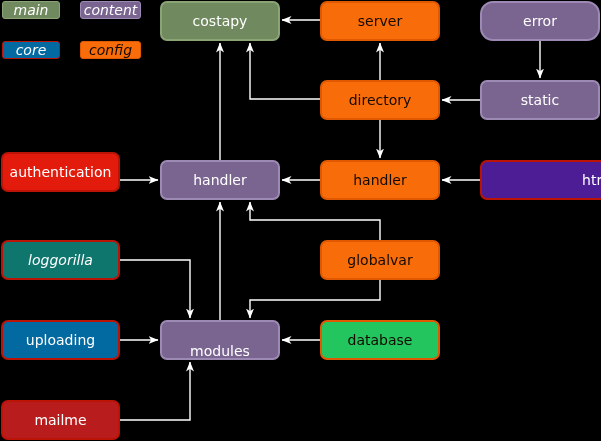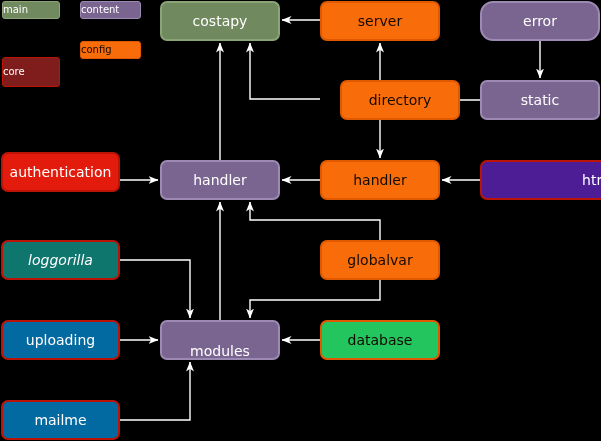--- a/index.html
+++ b/index.html
@@ -34,24 +34,25 @@
     line-height: 1;
     white-space: nowrap;
   }
   .legend-box {
     position: absolute;
     box-sizing: border-box;
     border: 1px solid;
     border-radius: 3px;
     display: flex;
     align-items: center;
-    justify-content: flex-start;
-    font-size: 10px;
+    justify-content: center;
+    font-size: 14px;
     line-height: 1;
     white-space: nowrap;
+    font-style: italic;
   }
 </style>
 </head>
 <body>
 
 <div id="diagram" style="width: 601px; height: 441px; background: rgb(0, 0, 0);">
   <svg id="edges-layer" xmlns="http://www.w3.org/2000/svg">
     <defs>
       <marker id="arrowhead" viewBox="0 0 10 8" refX="9.5" refY="4" markerWidth="10" markerHeight="8" orient="auto" markerUnits="userSpaceOnUse">
         <path id="arrowhead-path" d="M0,0 L10,4 L0,8 L2.8,4 Z" fill="#ffffff"></path>
@@ -75,38 +76,38 @@
       <polyline points="320,340 282,340" fill="none" stroke="#ffffff" stroke-width="1.4" marker-end="url(#arrowhead)"></polyline>
       <polyline points="120,420 190,420 190,362" fill="none" stroke="#ffffff" stroke-width="1.4" marker-end="url(#arrowhead)"></polyline>
     </svg>
   <div id="legend-layer">
       <div class="legend-box" style="left: 2px; top: 1px; width: 58px; height: 18px; background: rgb(113, 137, 95); border-color: rgb(139, 164, 117); color: rgb(255, 255, 255);">
         <span>main</span>
       </div>
       <div class="legend-box" style="left: 80px; top: 1px; width: 61px; height: 18px; background: rgb(122, 101, 144); border-color: rgb(157, 138, 180); color: rgb(255, 255, 255);">
         <span>content</span>
       </div>
-      <div class="legend-box" style="left: 2px; top: 57px; width: 58px; height: 30px; background: #7f1d1d; border-color: rgb(187, 20, 7); color: rgb(255, 255, 255);">
+      <div class="legend-box" style="left: 2px; top: 41px; width: 58px; height: 18px; background: #0369a1; border-color: rgb(187, 20, 7); color: rgb(255, 255, 255);">
         <span>core</span>
       </div>
       <div class="legend-box" style="left: 80px; top: 41px; width: 61px; height: 18px; background: rgb(249, 108, 10); border-color: rgb(224, 88, 0); color: rgb(20, 10, 0);">
         <span>config</span>
       </div>
     </div>
   <div id="nodes-layer">
       <div class="node" style="left: 160px; top: 1px; width: 120px; height: 40px; background: rgb(113, 137, 95); border-color: rgb(139, 164, 117); color: rgb(255, 255, 255);">
         <span>costapy</span>
       </div>
       <div class="node" style="left: 320px; top: 1px; width: 120px; height: 40px; background: rgb(249, 108, 10); border-color: rgb(224, 88, 0); color: rgb(20, 10, 0);">
         <span>server</span>
       </div>
       <div class="node" style="left: 480px; top: 1px; width: 120px; height: 40px; background: rgb(122, 101, 144); border-color: rgb(157, 138, 180); color: rgb(255, 255, 255); border-radius: 13px;">
         <span>error</span>
       </div>
-      <div class="node" style="left: 320px; top: 80px; width: 120px; height: 40px; background: rgb(249, 108, 10); border-color: rgb(224, 88, 0); color: rgb(20, 10, 0); margin-left: 20px;">
+      <div class="node" style="left: 320px; top: 80px; width: 120px; height: 40px; background: rgb(249, 108, 10); border-color: rgb(224, 88, 0); color: rgb(20, 10, 0);">
         <span>directory</span>
       </div>
       <div class="node" style="left: 480px; top: 80px; width: 120px; height: 40px; background: rgb(122, 101, 144); border-color: rgb(157, 138, 180); color: rgb(255, 255, 255);">
         <span>static</span>
       </div>
       <div class="node" style="left: 1px; top: 152px; width: 119px; height: 40px; background: rgb(226, 27, 12); border-color: rgb(187, 20, 7); color: rgb(255, 255, 255);">
         <span>authentication</span>
       </div>
       <div class="node" style="left: 160px; top: 160px; width: 120px; height: 40px; background: rgb(122, 101, 144); border-color: rgb(157, 138, 180); color: rgb(255, 255, 255);">
         <span>handler</span>
@@ -125,17 +126,17 @@
       </div>
       <div class="node" style="left: 1px; top: 320px; width: 119px; height: 40px; background: #0369a1; border-color: rgb(187, 20, 7); color: rgb(255, 255, 255);">
         <span>uploading</span>
       </div>
       <div class="node" style="left: 160px; top: 320px; width: 120px; height: 40px; background: rgb(122, 101, 144); border-color: rgb(157, 138, 180); color: rgb(255, 255, 255); align-items: flex-end;">
         <span>modules</span>
       </div>
       <div class="node" style="left: 320px; top: 320px; width: 120px; height: 40px; background: #22c55e; border-color: rgb(224, 88, 0); color: rgb(20, 10, 0);">
         <span>database</span>
       </div>
-      <div class="node" style="left: 1px; top: 400px; width: 119px; height: 40px; background: #0369a1; border-color: rgb(187, 20, 7); color: rgb(255, 255, 255);">
+      <div class="node" style="left: 1px; top: 400px; width: 119px; height: 40px; background: #b91c1c; border-color: rgb(187, 20, 7); color: rgb(255, 255, 255);">
         <span>mailme</span>
       </div>
     </div>
 </div>
 
 </body></html>

